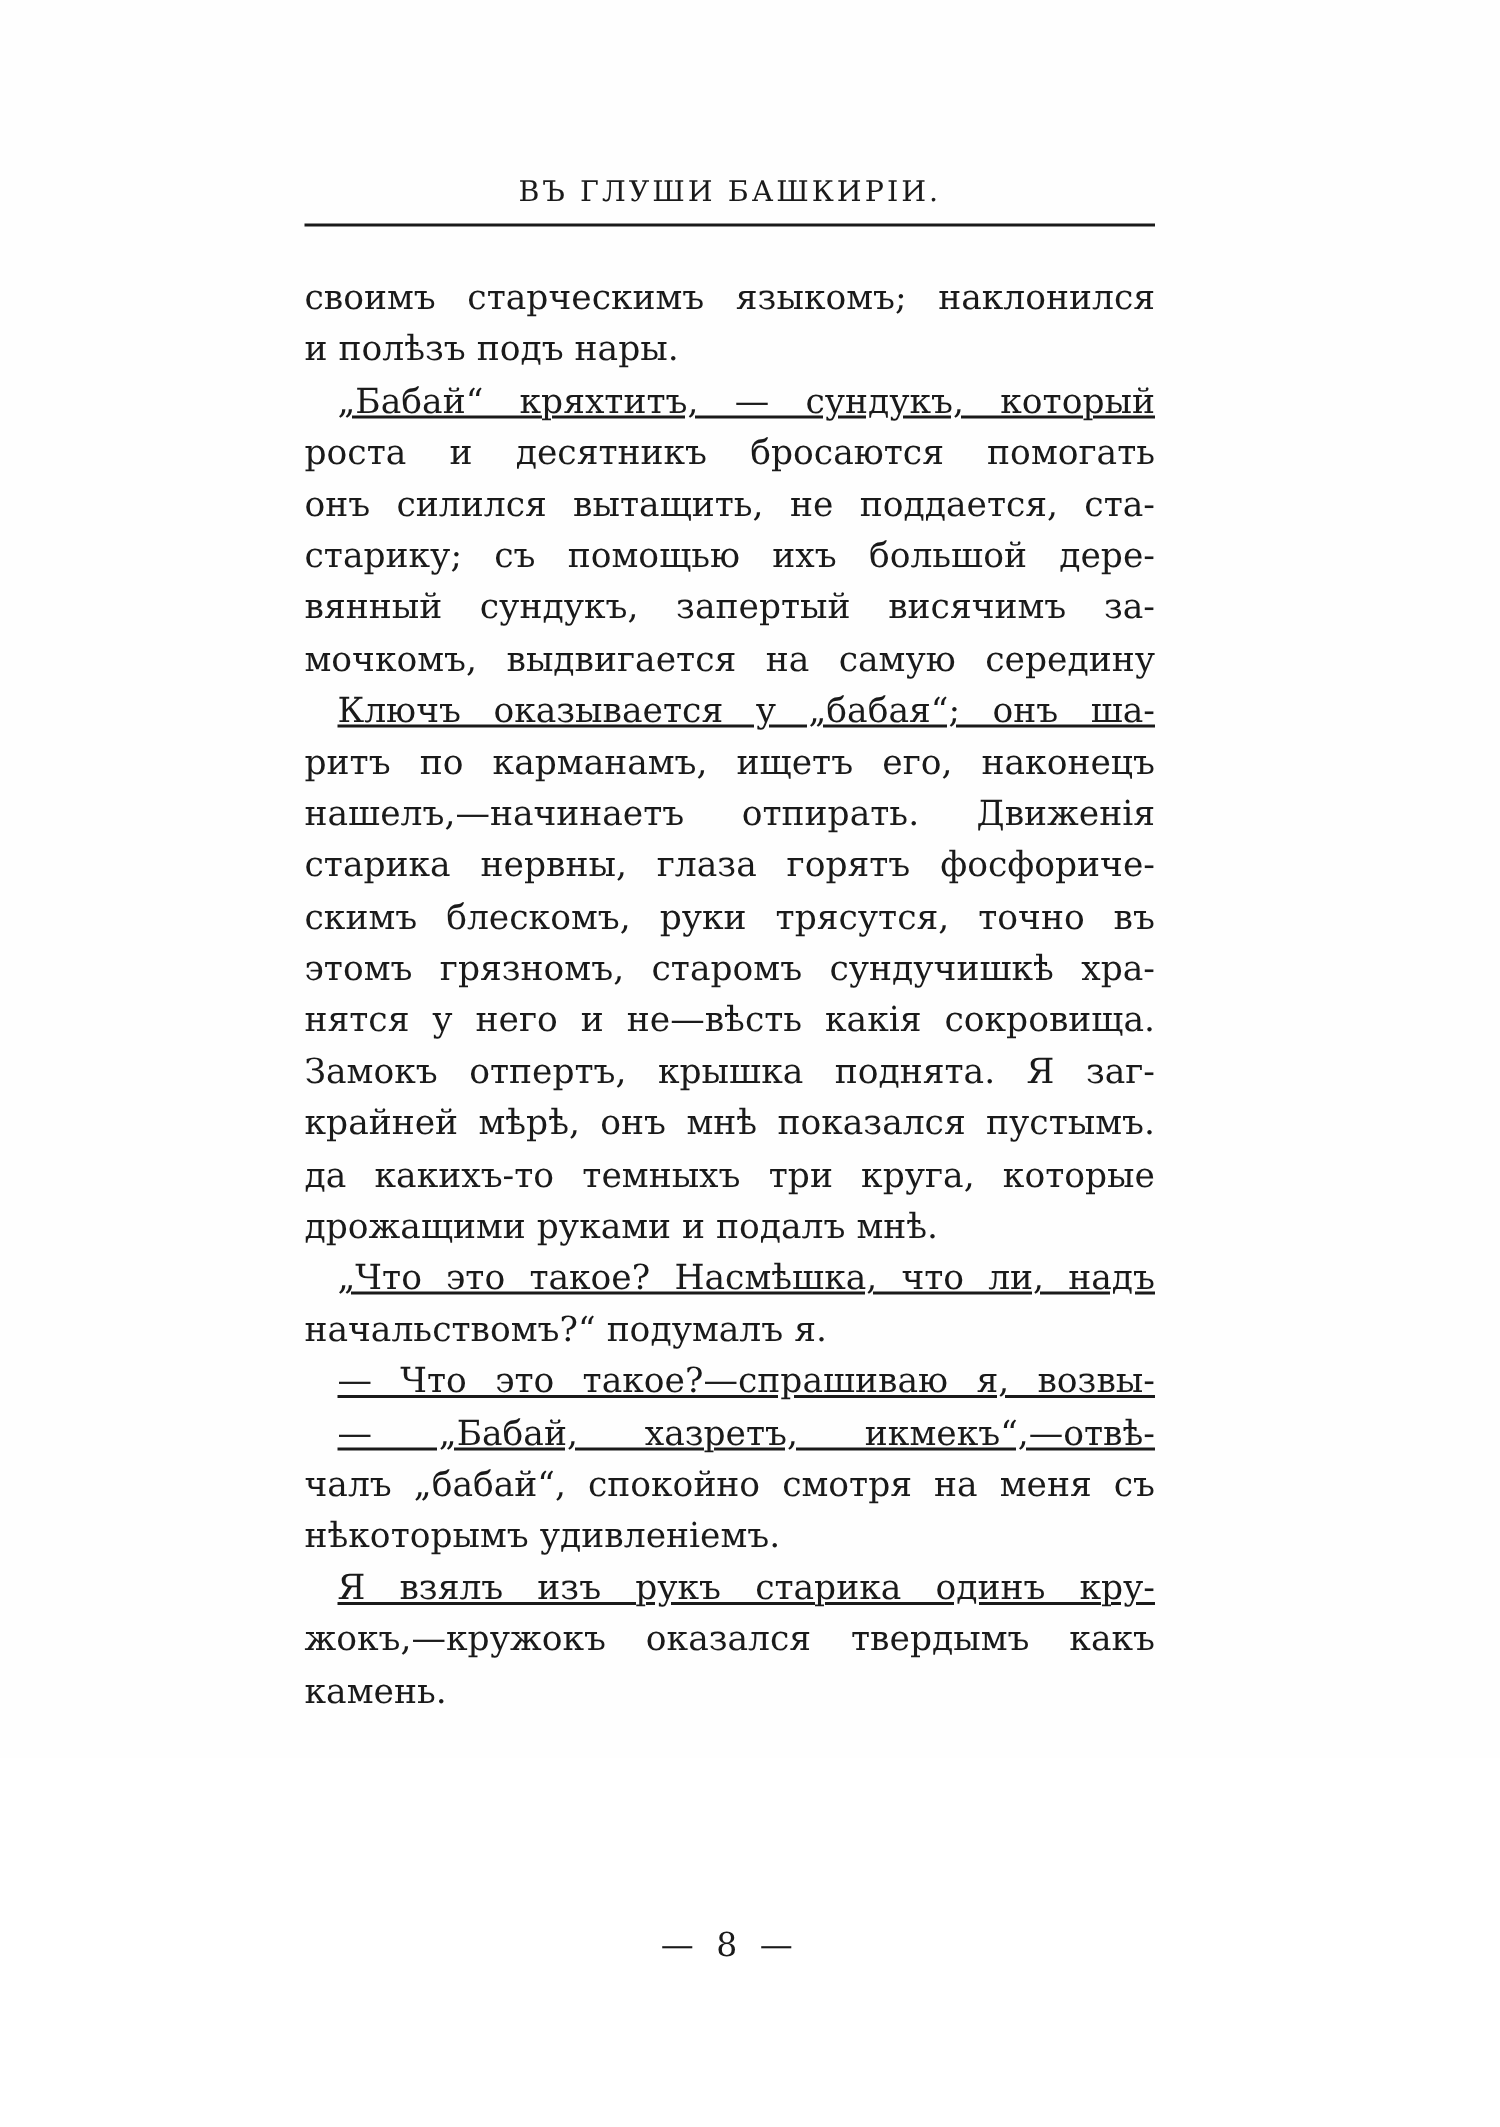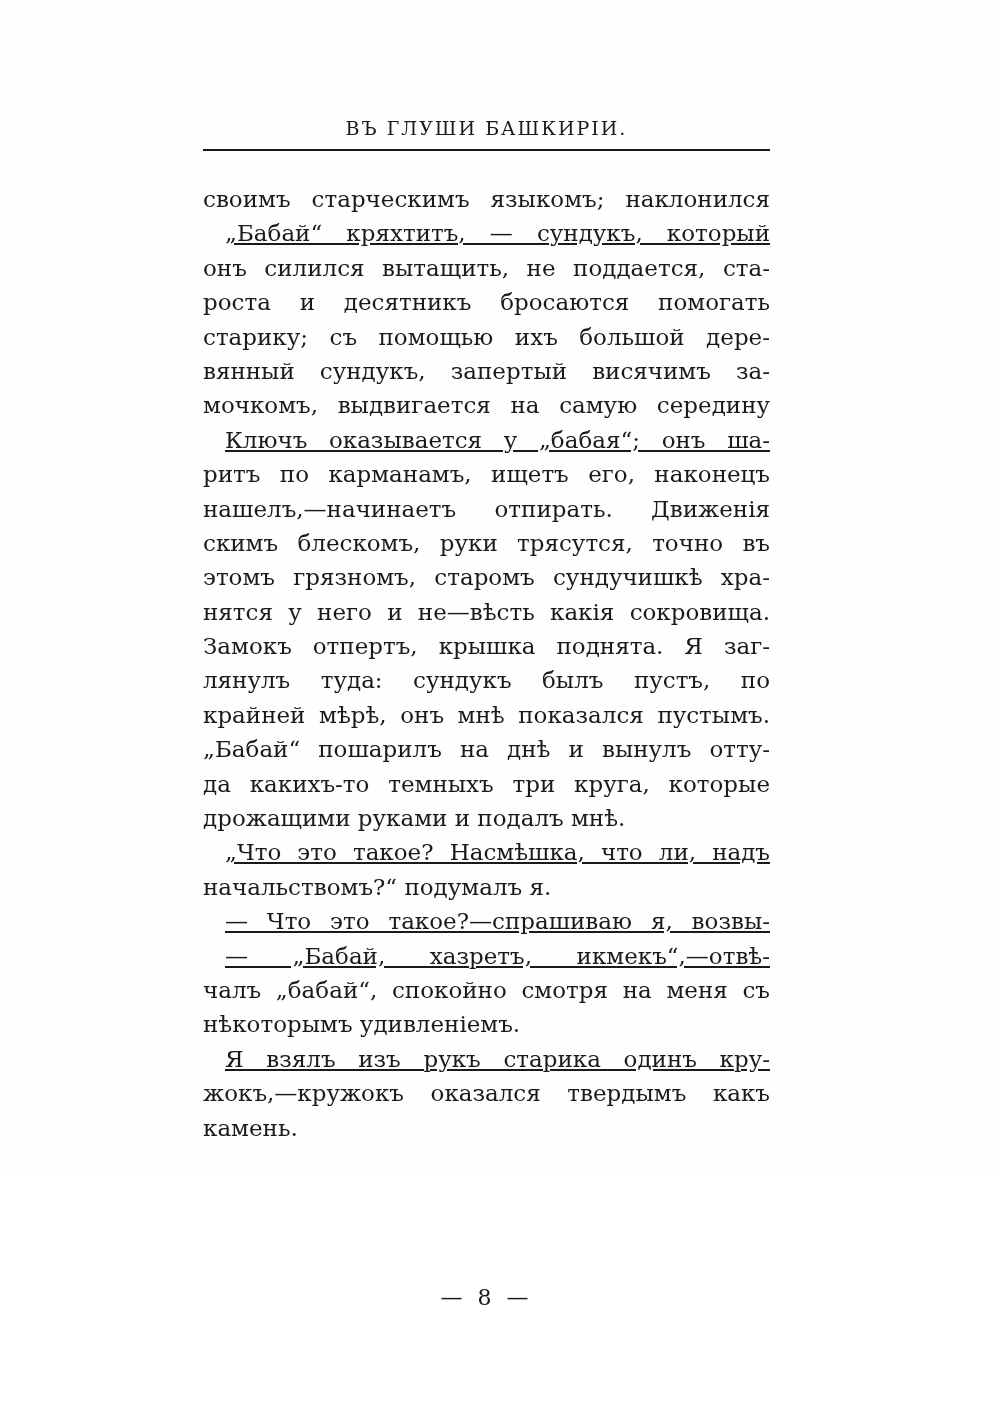--- a/index.html
+++ b/index.html
@@ -38,42 +38,42 @@
 <body>
 
 <div class="page">
   <div class="running-head">ВЪ ГЛУШИ БАШКИРІИ.</div>
   <div class="rule"></div>
 
   <div class="body-text">
 
     <div>
       <span class="line">своимъ старческимъ языкомъ; наклонился</span>
+      <span class="line last">и полѣзъ подъ нары.</span>
     </div>
 
     <div>
       <span class="line indent">„Бабай“ кряхтитъ, — сундукъ, который</span>
+      <span class="line">роста и десятникъ бросаются помогать</span>
       <span class="line">онъ силился вытащить, не поддается, ста-</span>
-      <span class="line">роста и десятникъ бросаются помогать</span>
       <span class="line">старику; съ помощью ихъ большой дере-</span>
       <span class="line">вянный сундукъ, запертый висячимъ за-</span>
       <span class="line">мочкомъ, выдвигается на самую середину</span>
     </div>
 
     <div>
       <span class="line indent">Ключъ оказывается у „бабая“; онъ ша-</span>
       <span class="line">ритъ по карманамъ, ищетъ его, наконецъ</span>
       <span class="line">нашелъ,—начинаетъ отпирать. Движенія</span>
+      <span class="line">старика нервны, глаза горятъ фосфориче-</span>
       <span class="line">скимъ блескомъ, руки трясутся, точно въ</span>
       <span class="line">этомъ грязномъ, старомъ сундучишкѣ хра-</span>
       <span class="line">нятся у него и не—вѣсть какія сокровища.</span>
       <span class="line">Замокъ отпертъ, крышка поднята. Я заг-</span>
-      <span class="line">лянулъ туда: сундукъ былъ пустъ, по</span>
       <span class="line">крайней мѣрѣ, онъ мнѣ показался пустымъ.</span>
-      <span class="line">„Бабай“ пошарилъ на днѣ и вынулъ отту-</span>
       <span class="line">да какихъ-то темныхъ три круга, которые</span>
       <span class="line last">дрожащими руками и подалъ мнѣ.</span>
     </div>
 
     <div>
       <span class="line indent">„Что это такое? Насмѣшка, что ли, надъ</span>
       <span class="line last">начальствомъ?“ подумалъ я.</span>
     </div>
 
     <div>

